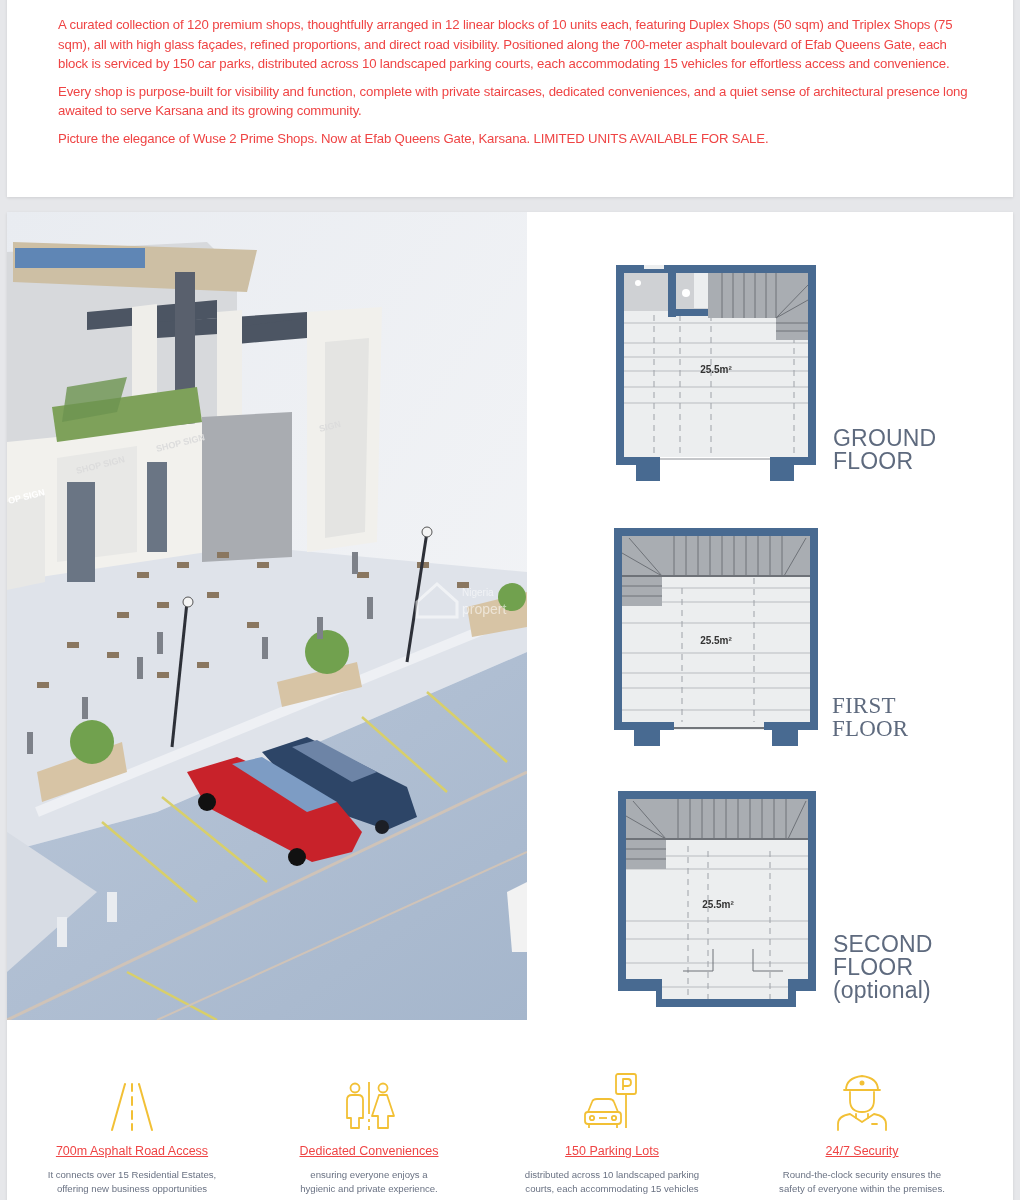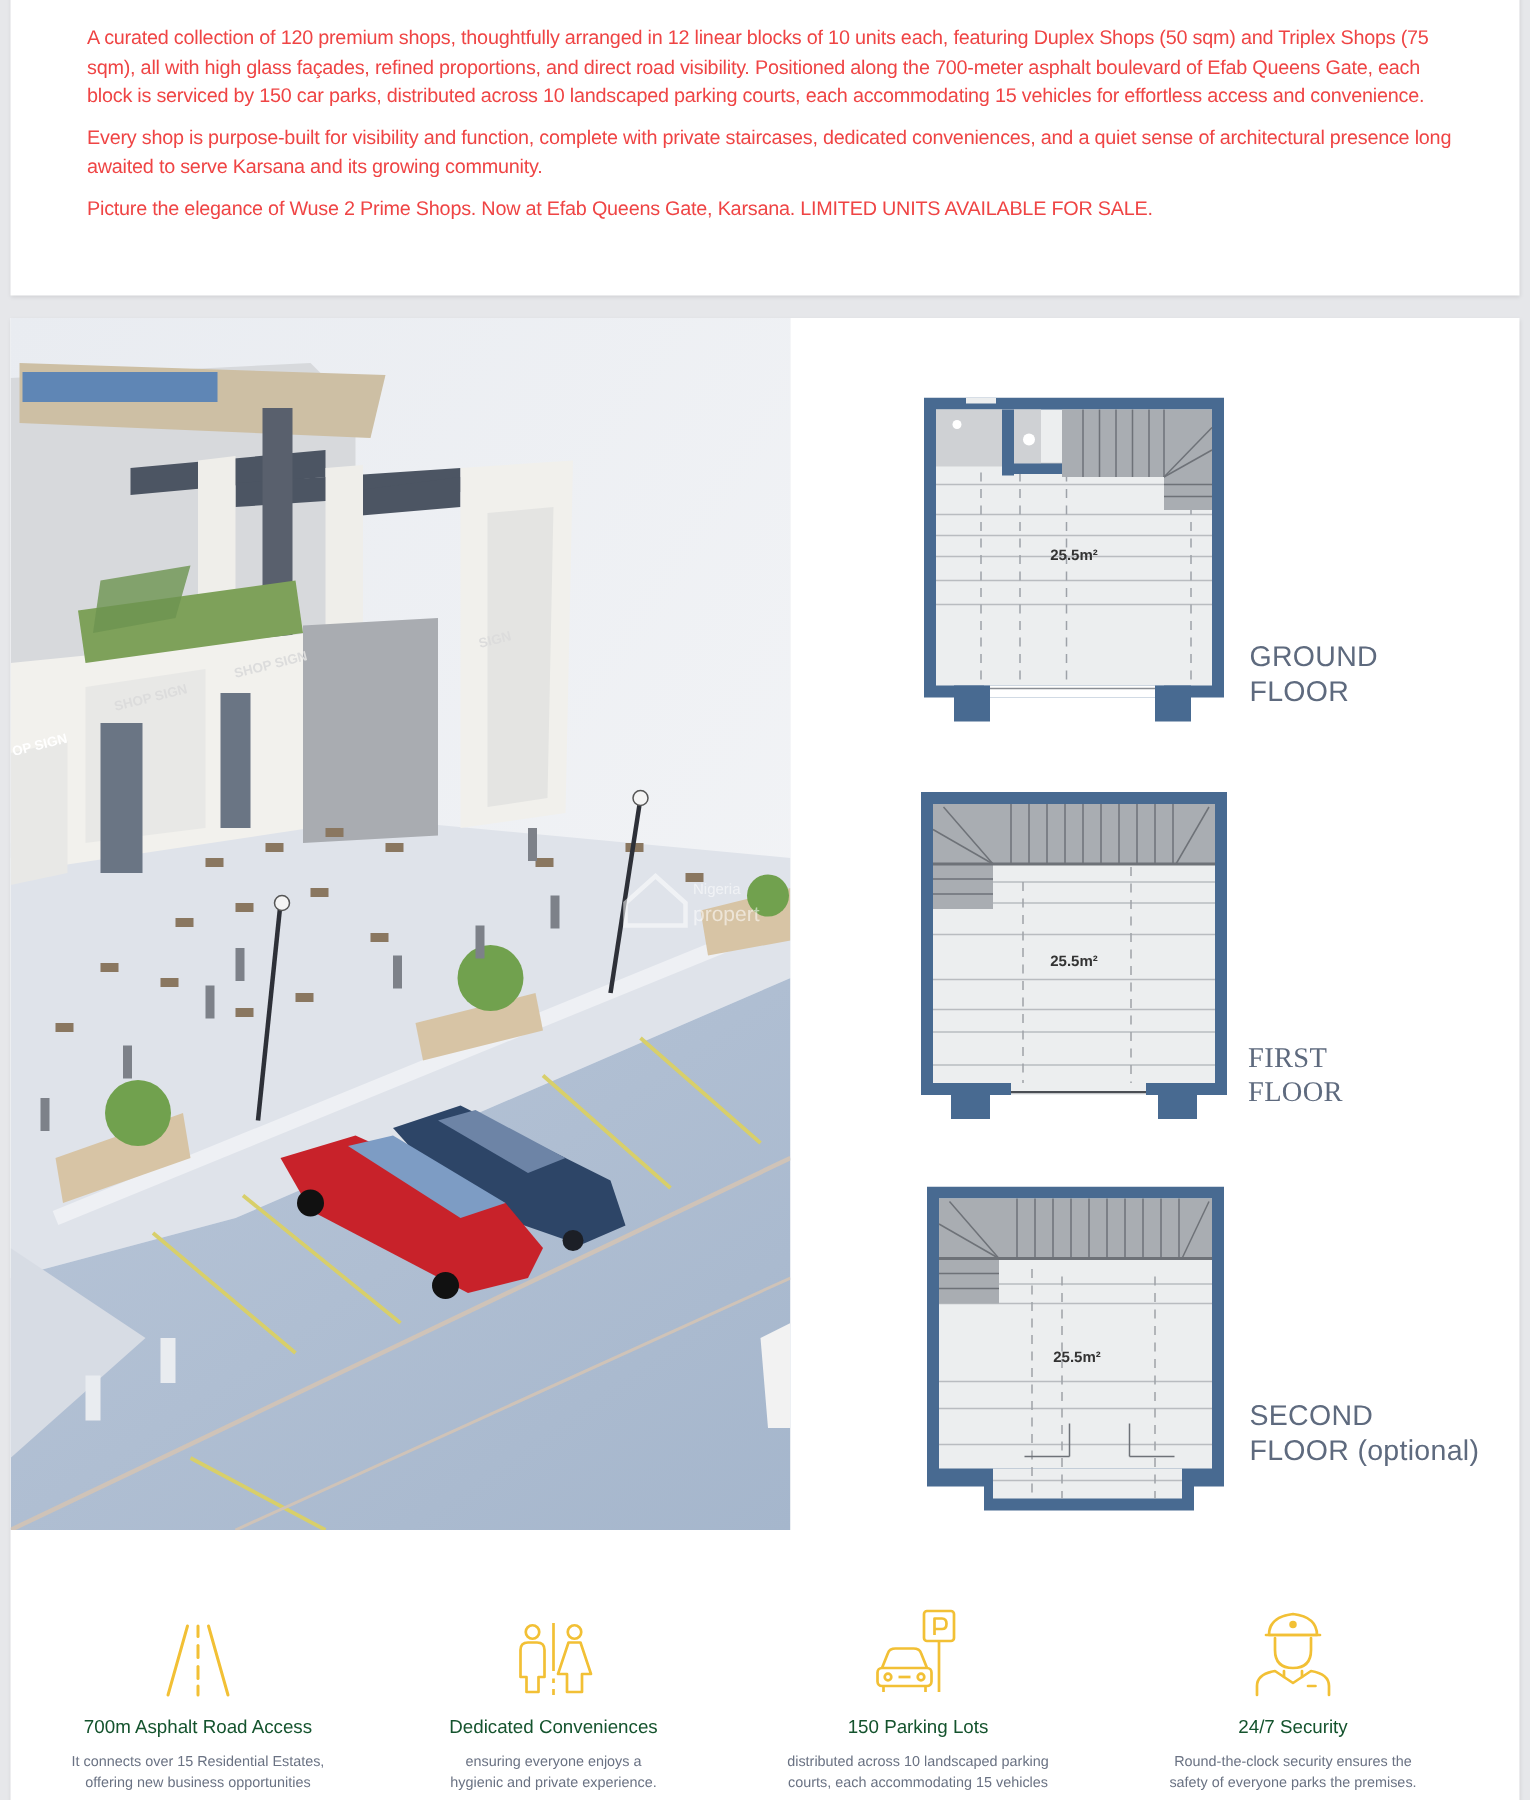--- a/index.html
+++ b/index.html
@@ -27,28 +27,28 @@
     .render {
       position: absolute; left: 0; top: 0; width: 520px; height: 808px;
       overflow: hidden; background: #eef0f3;
     }
     .render svg { display: block; }
 
     
     .plan { position: absolute; }
     .plan svg { display: block; }
     .floor-label {
-      position: absolute; color: #5e6a7e; font-size: 19px; line-height: 23px;
+      position: absolute; color: #5e6a7e; font-size: 23px; line-height: 23px;
       letter-spacing: 0.2px;
     }
 
     
     .feature { position: absolute; top: 862px; text-align: center; }
     .feature .icon { height: 58px; display: flex; justify-content: center; align-items: flex-end; }
-    .feature .title { margin-top: 12px; color: #14532d; font-size: 12.5px; line-height: 15px; }
+    .feature .title { margin-top: 12px; color: #ef4444; font-size: 12.5px; line-height: 15px; text-decoration: underline; }
     .feature .desc { margin-top: 9px; color: #6a7283; font-size: 9.6px; line-height: 13.5px; }
   </style>
 </head>
 <body>
 
 <div class="card" id="intro-card">
   <div class="txt">
     <p>A curated collection of 120 premium shops, thoughtfully arranged in 12 linear blocks of 10 units each, featuring Duplex Shops (50 sqm) and Triplex Shops (75 sqm), all with high glass façades, refined proportions, and direct road visibility. Positioned along the 700-meter asphalt boulevard of Efab Queens Gate, each block is serviced by 150 car parks, distributed across 10 landscaped parking courts, each accommodating 15 vehicles for effortless access and convenience.</p>
     <p>Every shop is purpose-built for visibility and function, complete with private staircases, dedicated conveniences, and a quiet sense of architectural presence long awaited to serve Karsana and its growing community.</p>
     <p>Picture the elegance of Wuse 2 Prime Shops. Now at Efab Queens Gate, Karsana.  LIMITED UNITS AVAILABLE FOR SALE.</p>
@@ -423,17 +423,17 @@
           <path d="M4 56 V50 Q4 42 16 40 L28 48 L40 40 Q52 42 52 50 V56"></path>
           <line x1="22" y1="40" x2="22" y2="44"></line>
             <line x1="34" y1="40" x2="34" y2="44"></line>
           <line x1="38" y1="50" x2="43" y2="50"></line>
         </g>
       </svg>
     </div>
     <div class="title">24/7 Security</div>
     <div class="desc">
       <div>Round-the-clock security ensures the</div>
-      <div>safety of everyone parks the premises.</div>
+      <div>safety of everyone within the premises.</div>
     </div>
   </div>
 
 </div>
 
 </body></html>

